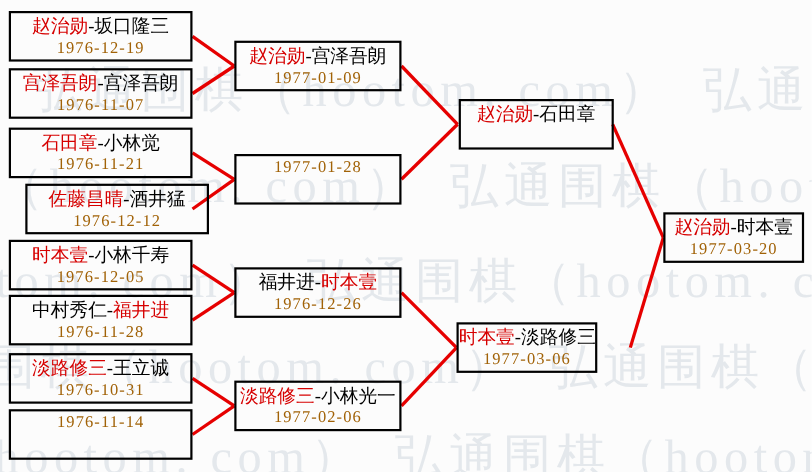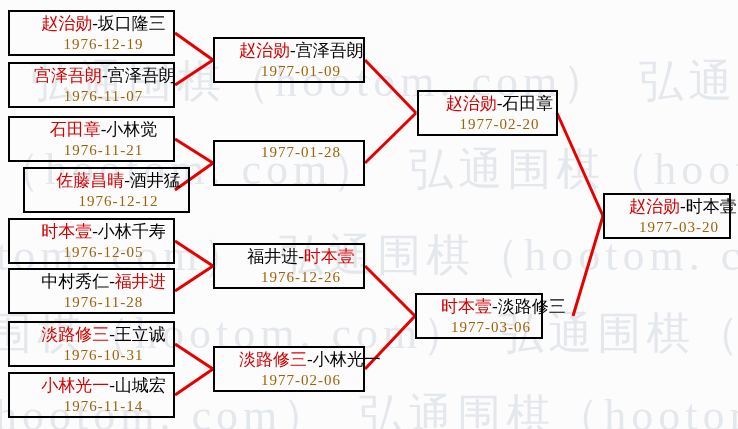--- a/index.html
+++ b/index.html
@@ -18,21 +18,21 @@
   }
   .wm-row span{margin-right:28px;}
   
   .lines{position:absolute;left:0;top:0;z-index:1;}
   .lines line{stroke:var(--line,#e60000);stroke-width:3;}
   
   .box{
     position:absolute;z-index:2;height:46px;
     border:2px solid var(--border,#000);
     background:transparent;
-    text-align:center;box-sizing:border-box;padding-left:24px;
+    text-align:center;box-sizing:border-box;
   }
   .names{margin-top:1px;font-size:17px;line-height:21px;color:var(--loser,#000);white-space:nowrap;}
   .names .winner{color:var(--winner,#d60000);}
   .date{font-size:15px;line-height:20px;color:#a16207;letter-spacing:1px;
         font-family:"Liberation Serif","DejaVu Serif",serif;}
 </style>
 </head>
 <body>
 
 <div class="stage">
@@ -84,21 +84,20 @@
   </div>
   <div class="box" style="left:8px;top:268px;width:167px">
     <div class="names"><span>中村秀仁</span><span>-</span><span class="winner">福井进</span></div>
     <div class="date">1976-11-28</div>
   </div>
   <div class="box" style="left:8px;top:321px;width:167px">
     <div class="names"><span class="winner">淡路修三</span><span>-</span><span>王立诚</span></div>
     <div class="date">1976-10-31</div>
   </div>
   <div class="box" style="left:8px;top:372px;width:167px">
-    <div class="names"><span class="winner">小林光一</span><span>-</span><span>山城宏</span></div>
     <div class="date">1976-11-14</div>
   </div>
 
   <div class="box" style="left:213px;top:37px;width:152px">
     <div class="names"><span class="winner">赵治勋</span><span>-</span><span>宫泽吾朗</span></div>
     <div class="date">1977-01-09</div>
   </div>
   <div class="box" style="left:213px;top:140px;width:152px">
     <div class="date">1977-01-28</div>
   </div>
@@ -106,21 +105,20 @@
     <div class="names"><span>福井进</span><span>-</span><span class="winner">时本壹</span></div>
     <div class="date">1976-12-26</div>
   </div>
   <div class="box" style="left:213px;top:346px;width:152px">
     <div class="names"><span class="winner">淡路修三</span><span>-</span><span>小林光一</span></div>
     <div class="date">1977-02-06</div>
   </div>
 
   <div class="box" style="left:417px;top:90px;width:141px">
     <div class="names"><span class="winner">赵治勋</span><span>-</span><span>石田章</span></div>
-    <div class="date">1977-02-20</div>
   </div>
   <div class="box" style="left:415px;top:293px;width:128px">
     <div class="names"><span class="winner">时本壹</span><span>-</span><span>淡路修三</span></div>
     <div class="date">1977-03-06</div>
   </div>
 
   <div class="box" style="left:603px;top:193px;width:128px">
     <div class="names"><span class="winner">赵治勋</span><span>-</span><span>时本壹</span></div>
     <div class="date">1977-03-20</div>
   </div>

